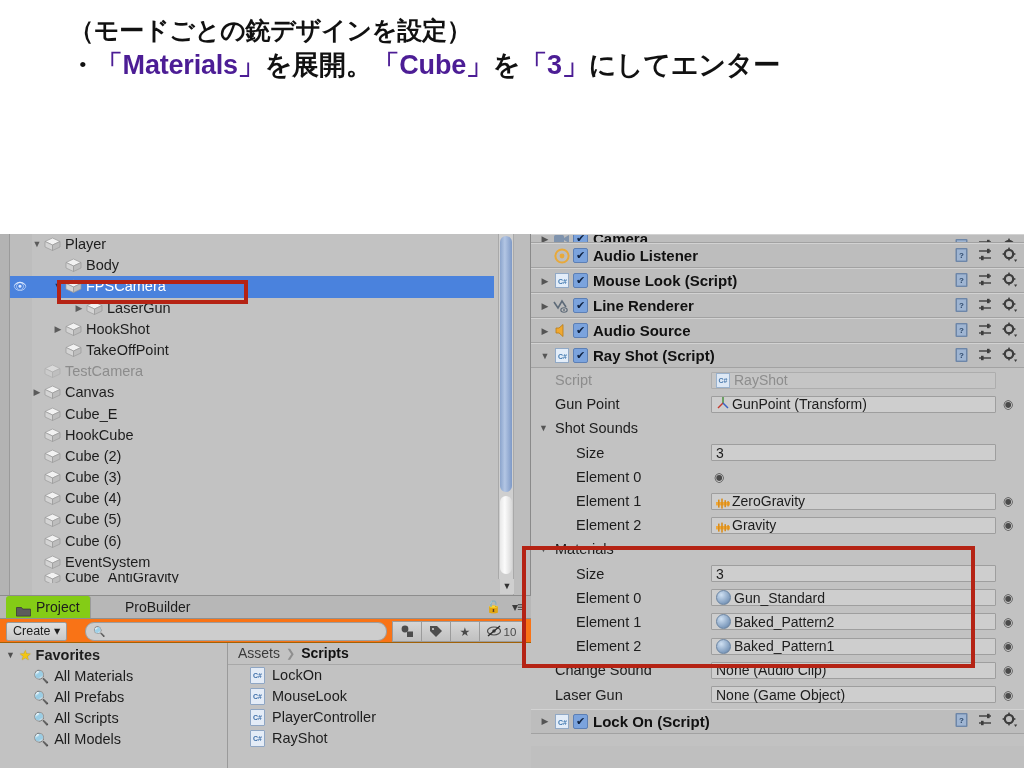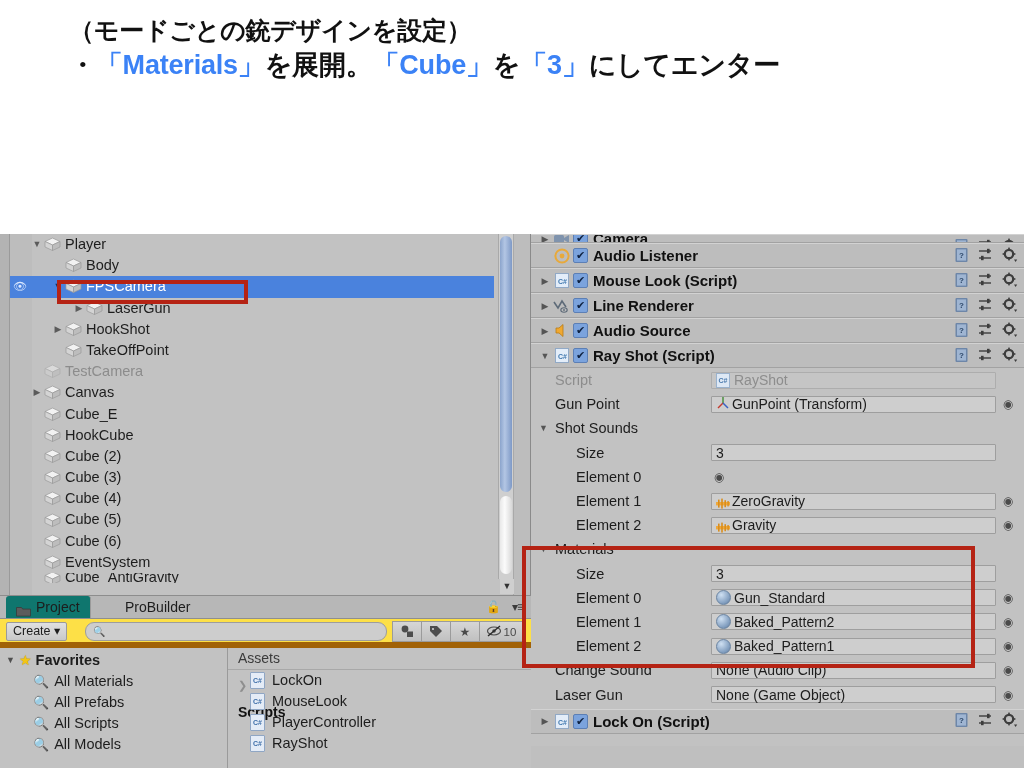--- a/index.html
+++ b/index.html
@@ -15,21 +15,21 @@
     position:absolute;left:0;top:0;width:1024px;height:234px;
     background:#fff;padding:14px 14px 0 22px;box-sizing:border-box;margin-left:47px;
   }
   .ins-line{
     font-weight:bold;color:#111;letter-spacing:-0.2px;
     line-height:1.32;margin:0 0 1px 0;white-space:nowrap;
   }
   .ins-l1{font-size:25px;}
   .ins-l2{font-size:27px;}
   .ins-l3{font-size:27px;white-space:normal;letter-spacing:-0.9px;line-height:1.30;}
-  .red{color:#3b82f6;}
+  .red{color:#4c1d95;}
   .blue{color:#2b3fe0;}
 
   
   .unity{
     position:absolute;left:0;top:234px;width:1024px;height:534px;
     background:#bfbfbf;overflow:hidden;
     font-family:"Liberation Sans","DejaVu Sans",sans-serif;
   }
 
   
@@ -78,26 +78,26 @@
   
   .project{
     position:absolute;left:0;top:361px;width:531px;height:173px;
     background:#c2c2c2;box-sizing:border-box;border-top:1px solid #8d8d8d;
   }
   .p-tabs{position:relative;height:22px;background:#b7b7b7;border-bottom:1px solid #8f8f8f;}
   .p-tab{
     position:absolute;top:0;height:22px;line-height:22px;font-size:14px;color:#1d1d1d;
     padding:0 10px;display:flex;align-items:center;gap:5px;
   }
-  .p-tab.active{background:#0f766e;border-right:1px solid #9a9a9a;border-top-left-radius:3px;border-top-right-radius:3px;}
+  .p-tab.active{background:#84cc16;border-right:1px solid #9a9a9a;border-top-left-radius:3px;border-top-right-radius:3px;}
   .p-tab .folder{width:15px;height:12px;position:relative;}
   .p-lock{position:absolute;right:30px;top:4px;font-size:12px;color:#3b3b3b;}
   .p-menu{position:absolute;right:8px;top:4px;font-size:12px;color:#3b3b3b;letter-spacing:-1px;}
 
-  .p-toolbar{position:relative;height:23px;background:#fde047;border-bottom:6px solid #a16207;}
+  .p-toolbar{position:relative;height:23px;background:#f97316;border-bottom:1px solid #a16207;}
   .p-create{
     position:absolute;left:6px;top:3px;height:17px;line-height:17px;padding:0 6px;font-size:12.5px;
     background:linear-gradient(#e0e0e0,#c8c8c8);border:1px solid #9a9a9a;border-radius:2px;color:#1d1d1d;
   }
   .p-search{
     position:absolute;left:85px;top:3px;width:300px;height:17px;
     background:#cdcdcd;border:1px solid #9d9d9d;border-radius:9px;display:flex;align-items:center;
   }
   .p-search .mag{margin-left:7px;font-size:10px;color:#6a6a6a;}
   .p-search input{border:0;background:transparent;outline:none;font-size:12px;color:#333;margin-left:4px;width:250px;
@@ -106,21 +106,21 @@
   .p-btn{
     width:28px;height:19px;background:linear-gradient(#d6d6d6,#c0c0c0);border:1px solid #9b9b9b;
     border-left:none;display:flex;align-items:center;justify-content:center;font-size:12px;color:#4a4a4a;
   }
   .p-btn:first-child{border-left:1px solid #9b9b9b;}
   .p-btn.wide{width:42px;gap:2px;font-size:11.5px;}
 
   .p-body{position:relative;height:127px;display:flex;}
   .p-left{width:228px;background:#c2c2c2;border-right:1px solid #9a9a9a;padding-top:2px;box-sizing:border-box;}
   .p-right{flex:1;background:#c2c2c2;}
-  .p-crumb{height:21px;line-height:21px;background:#c2c2c2;border-bottom:1px solid #a8a8a8;padding-left:10px;font-size:14px;color:#3b3b3b;display:flex;align-items:flex-start;gap:6px;flex-direction:column;}
+  .p-crumb{height:21px;line-height:21px;background:#c2c2c2;border-bottom:1px solid #a8a8a8;padding-left:10px;font-size:14px;color:#3b3b3b;display:flex;align-items:center;gap:6px;}
   .p-crumb b{color:#111;}
   .p-crumb .sep{color:#8e8e8e;font-size:11px;}
   .fav-row{height:21px;line-height:21px;display:flex;align-items:center;font-size:14.5px;color:#1d1d1d;padding-left:6px;}
   .fav-row .tri{width:13px;font-size:9px;color:#4f4f4f;}
   .fav-row .star{color:#f2c515;font-size:14px;margin-right:4px;text-shadow:0 0 1px #9a7b00;}
   .fav-row.child{padding-left:33px;}
   .fav-row .mag{color:#e9b500;font-size:13px;margin-right:5px;font-weight:bold;}
   .fav-row b{font-weight:bold;}
   .asset-row{height:21px;line-height:21px;display:flex;align-items:center;font-size:14.5px;color:#1d1d1d;padding-left:22px;}
   .cs-ico{

